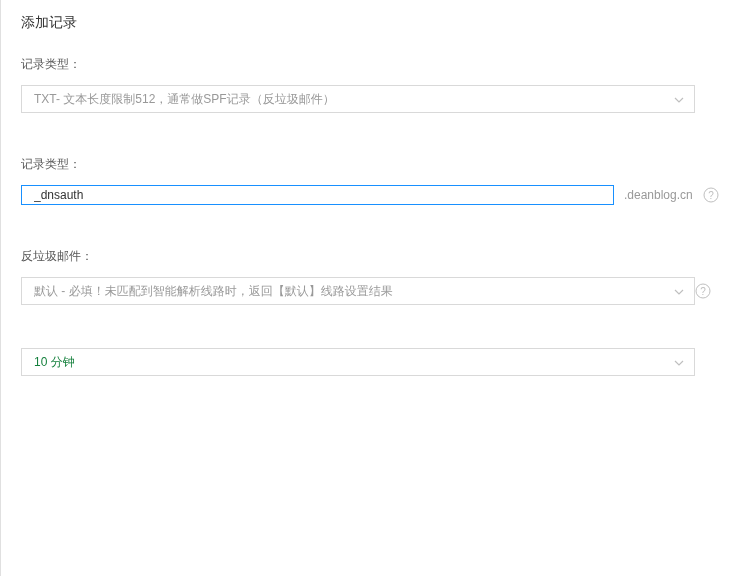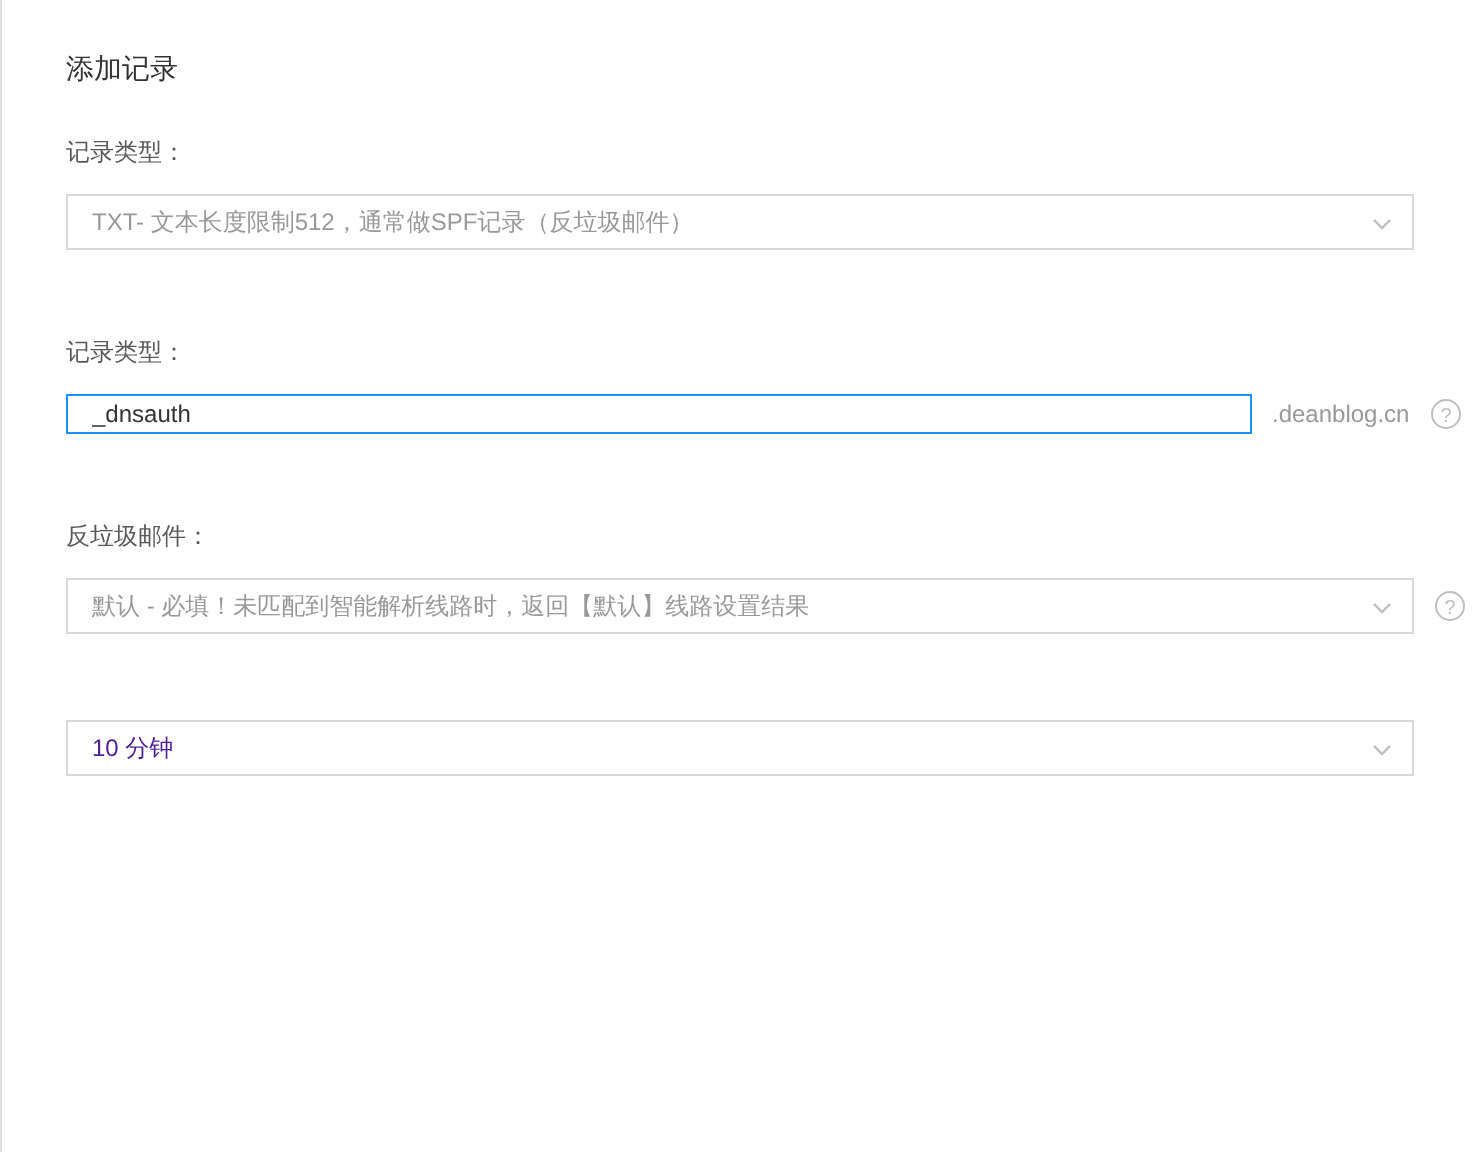--- a/index.html
+++ b/index.html
@@ -11,21 +11,21 @@
       font-family: -apple-system, BlinkMacSystemFont, "Segoe UI", "PingFang SC", "Microsoft YaHei", sans-serif;
       font-size: 12px;
       color: #333;
       background: #fff;
       width: 742px;
       height: 576px;
       overflow: hidden;
     }
     .container {
       border-left: 1px solid #e0e0e0;
-      padding: 12px;
+      padding: 0;
       height: 100%;
     }
     .header {
       padding: 14px 20px 14px 20px;
       font-size: 14px;
       color: #333;
     }
     .form-body {
       padding: 10px 20px 0 20px;
     }
@@ -92,33 +92,32 @@
     }
     .help-icon {
       width: 16px;
       height: 16px;
       flex-shrink: 0;
       cursor: pointer;
     }
     .line-row {
       display: flex;
       align-items: center;
-      gap: 10px;
     }
     .line-select {
       flex: 1;
     }
     .value-input {
       width: 674px;
     }
     .ttl-select-wrap {
       width: 100%;
     }
     .select-dark-text {
-      color: #4c1d95;
+      color: #15803d;
     }
   </style>
 </head>
 <body>
 
 <div class="container">
   <div class="header">添加记录</div>
 
   <div class="form-body">
 

